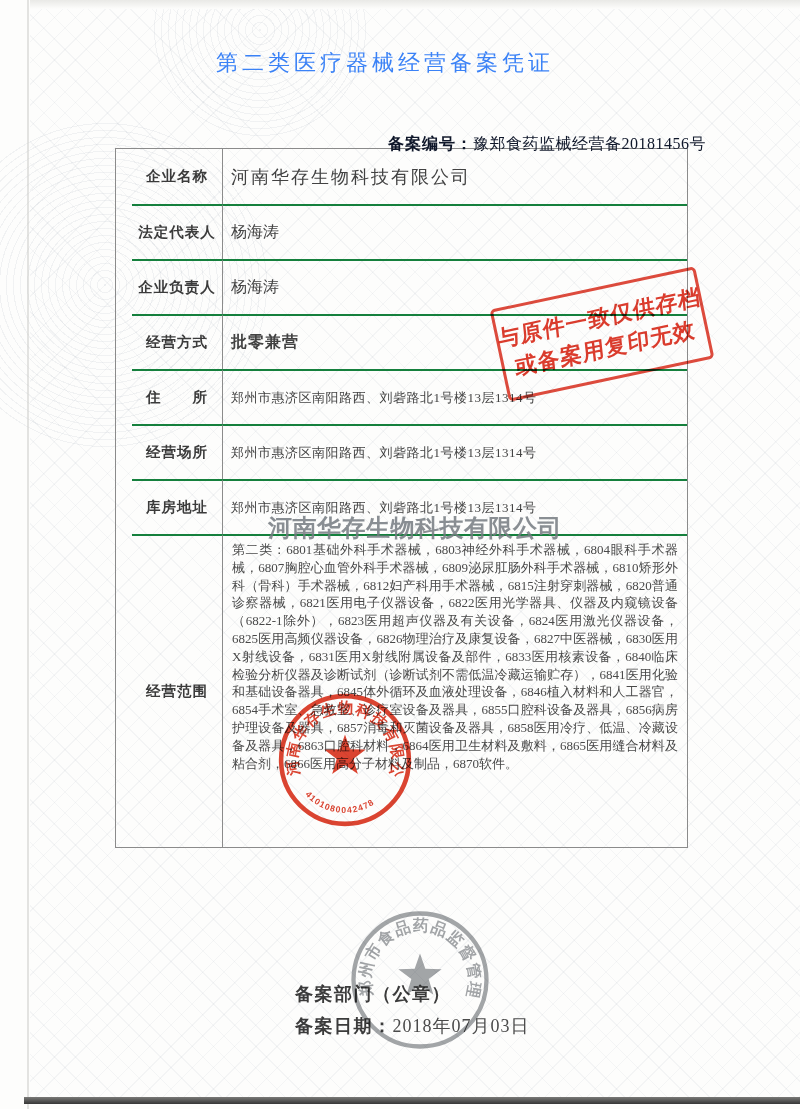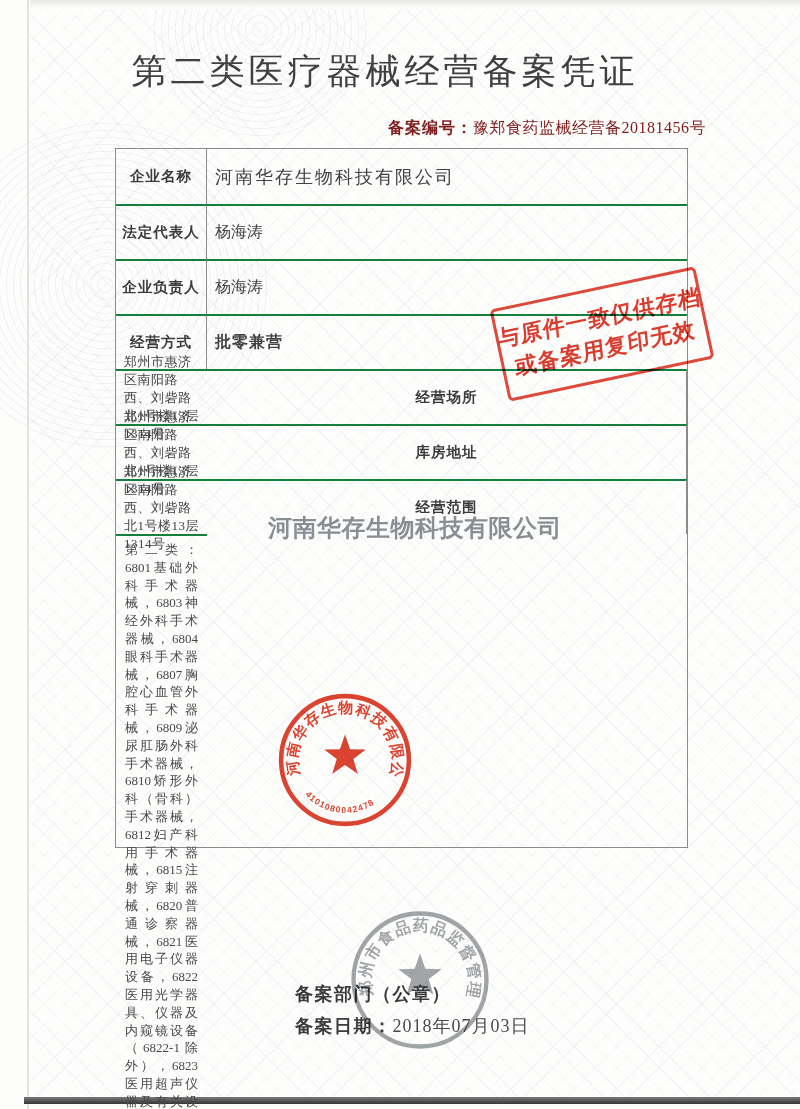--- a/index.html
+++ b/index.html
@@ -22,31 +22,31 @@
   .rosette.a{left:-60px;top:120px;width:330px;height:330px;}
   .rosette.b{left:150px;top:-80px;width:220px;height:220px;}
   .scan-edge-top{position:absolute;left:30px;right:0;top:0;height:9px;
     background:linear-gradient(#e9e9e6,#fdfdfc);}
   .scan-edge-left{position:absolute;left:27px;top:0;width:2px;bottom:0;background:rgba(205,205,202,0.55);}
   .scan-edge-bottom{position:absolute;left:24px;right:0;top:1097px;height:7px;
     background:linear-gradient(#7a7a78,#363636);}
 
   .title{
     position:absolute;left:0;right:30px;top:48px;text-align:center;
-    font-size:35px;letter-spacing:4px;color:#404040;font-weight:500;z-index:2;
+    font-size:22px;letter-spacing:4px;color:#3b82f6;font-weight:500;z-index:2;
   }
-  .record-no{position:absolute;left:388px;top:118px;font-size:16px;color:#7f1d1d;z-index:2;white-space:nowrap;}
+  .record-no{position:absolute;left:388px;top:134px;font-size:16px;color:#0f172a;z-index:2;white-space:nowrap;}
   .record-no .rn-label{font-weight:bold;letter-spacing:1px;}
   .record-no .rn-value{letter-spacing:0.5px;}
 
   .info-table{
     position:absolute;left:115px;top:148px;width:573px;height:700px;
     box-sizing:border-box;border:1px solid #8b8b8b;
     display:grid;grid-template-columns:91px 1fr;grid-template-rows:repeat(7,55px) 1fr;
-    z-index:1;background:transparent;
+    z-index:1;background:transparent;padding-left:16px;
   }
   .cell{border-top:2px solid #15803d;box-sizing:border-box;}
   .info-table .cell:nth-child(-n+2){border-top:none;}
   .label-cell{
     border-right:1px solid #8b8b8b;display:flex;align-items:center;justify-content:center;
     font-size:14.5px;font-weight:600;letter-spacing:1px;color:#3b3b3b;text-align:center;
   }
   .value-cell{display:flex;align-items:center;padding:0 8px;color:#424242;}
   .v0{font-size:18px;letter-spacing:2px;}
   .v1,.v2{font-size:16px;}
@@ -112,20 +112,21 @@
 
     <div class="cell label-cell">法定代表人</div>
     <div class="cell value-cell v1">杨海涛</div>
 
     <div class="cell label-cell">企业负责人</div>
     <div class="cell value-cell v2">杨海涛</div>
 
     <div class="cell label-cell">经营方式</div>
     <div class="cell value-cell v3">批零兼营</div>
 
+    <div class="cell label-cell">住　　所</div>
     <div class="cell value-cell v4">郑州市惠济区南阳路西、刘砦路北1号楼13层1314号</div>
 
     <div class="cell label-cell">经营场所</div>
     <div class="cell value-cell v5">郑州市惠济区南阳路西、刘砦路北1号楼13层1314号</div>
 
     <div class="cell label-cell">库房地址</div>
     <div class="cell value-cell v6">郑州市惠济区南阳路西、刘砦路北1号楼13层1314号</div>
 
     <div class="cell label-cell">经营范围</div>
     <div class="cell value-cell scope-cell">第二类：6801基础外科手术器械，6803神经外科手术器械，6804眼科手术器械，6807胸腔心血管外科手术器械，6809泌尿肛肠外科手术器械，6810矫形外科（骨科）手术器械，6812妇产科用手术器械，6815注射穿刺器械，6820普通诊察器械，6821医用电子仪器设备，6822医用光学器具、仪器及内窥镜设备（6822-1除外），6823医用超声仪器及有关设备，6824医用激光仪器设备，6825医用高频仪器设备，6826物理治疗及康复设备，6827中医器械，6830医用X射线设备，6831医用X射线附属设备及部件，6833医用核素设备，6840临床检验分析仪器及诊断试剂（诊断试剂不需低温冷藏运输贮存），6841医用化验和基础设备器具，6845体外循环及血液处理设备，6846植入材料和人工器官，6854手术室、急救室、诊疗室设备及器具，6855口腔科设备及器具，6856病房护理设备及器具，6857消毒和灭菌设备及器具，6858医用冷疗、低温、冷藏设备及器具，6863口腔科材料，6864医用卫生材料及敷料，6865医用缝合材料及粘合剂，6866医用高分子材料及制品，6870软件。</div>

